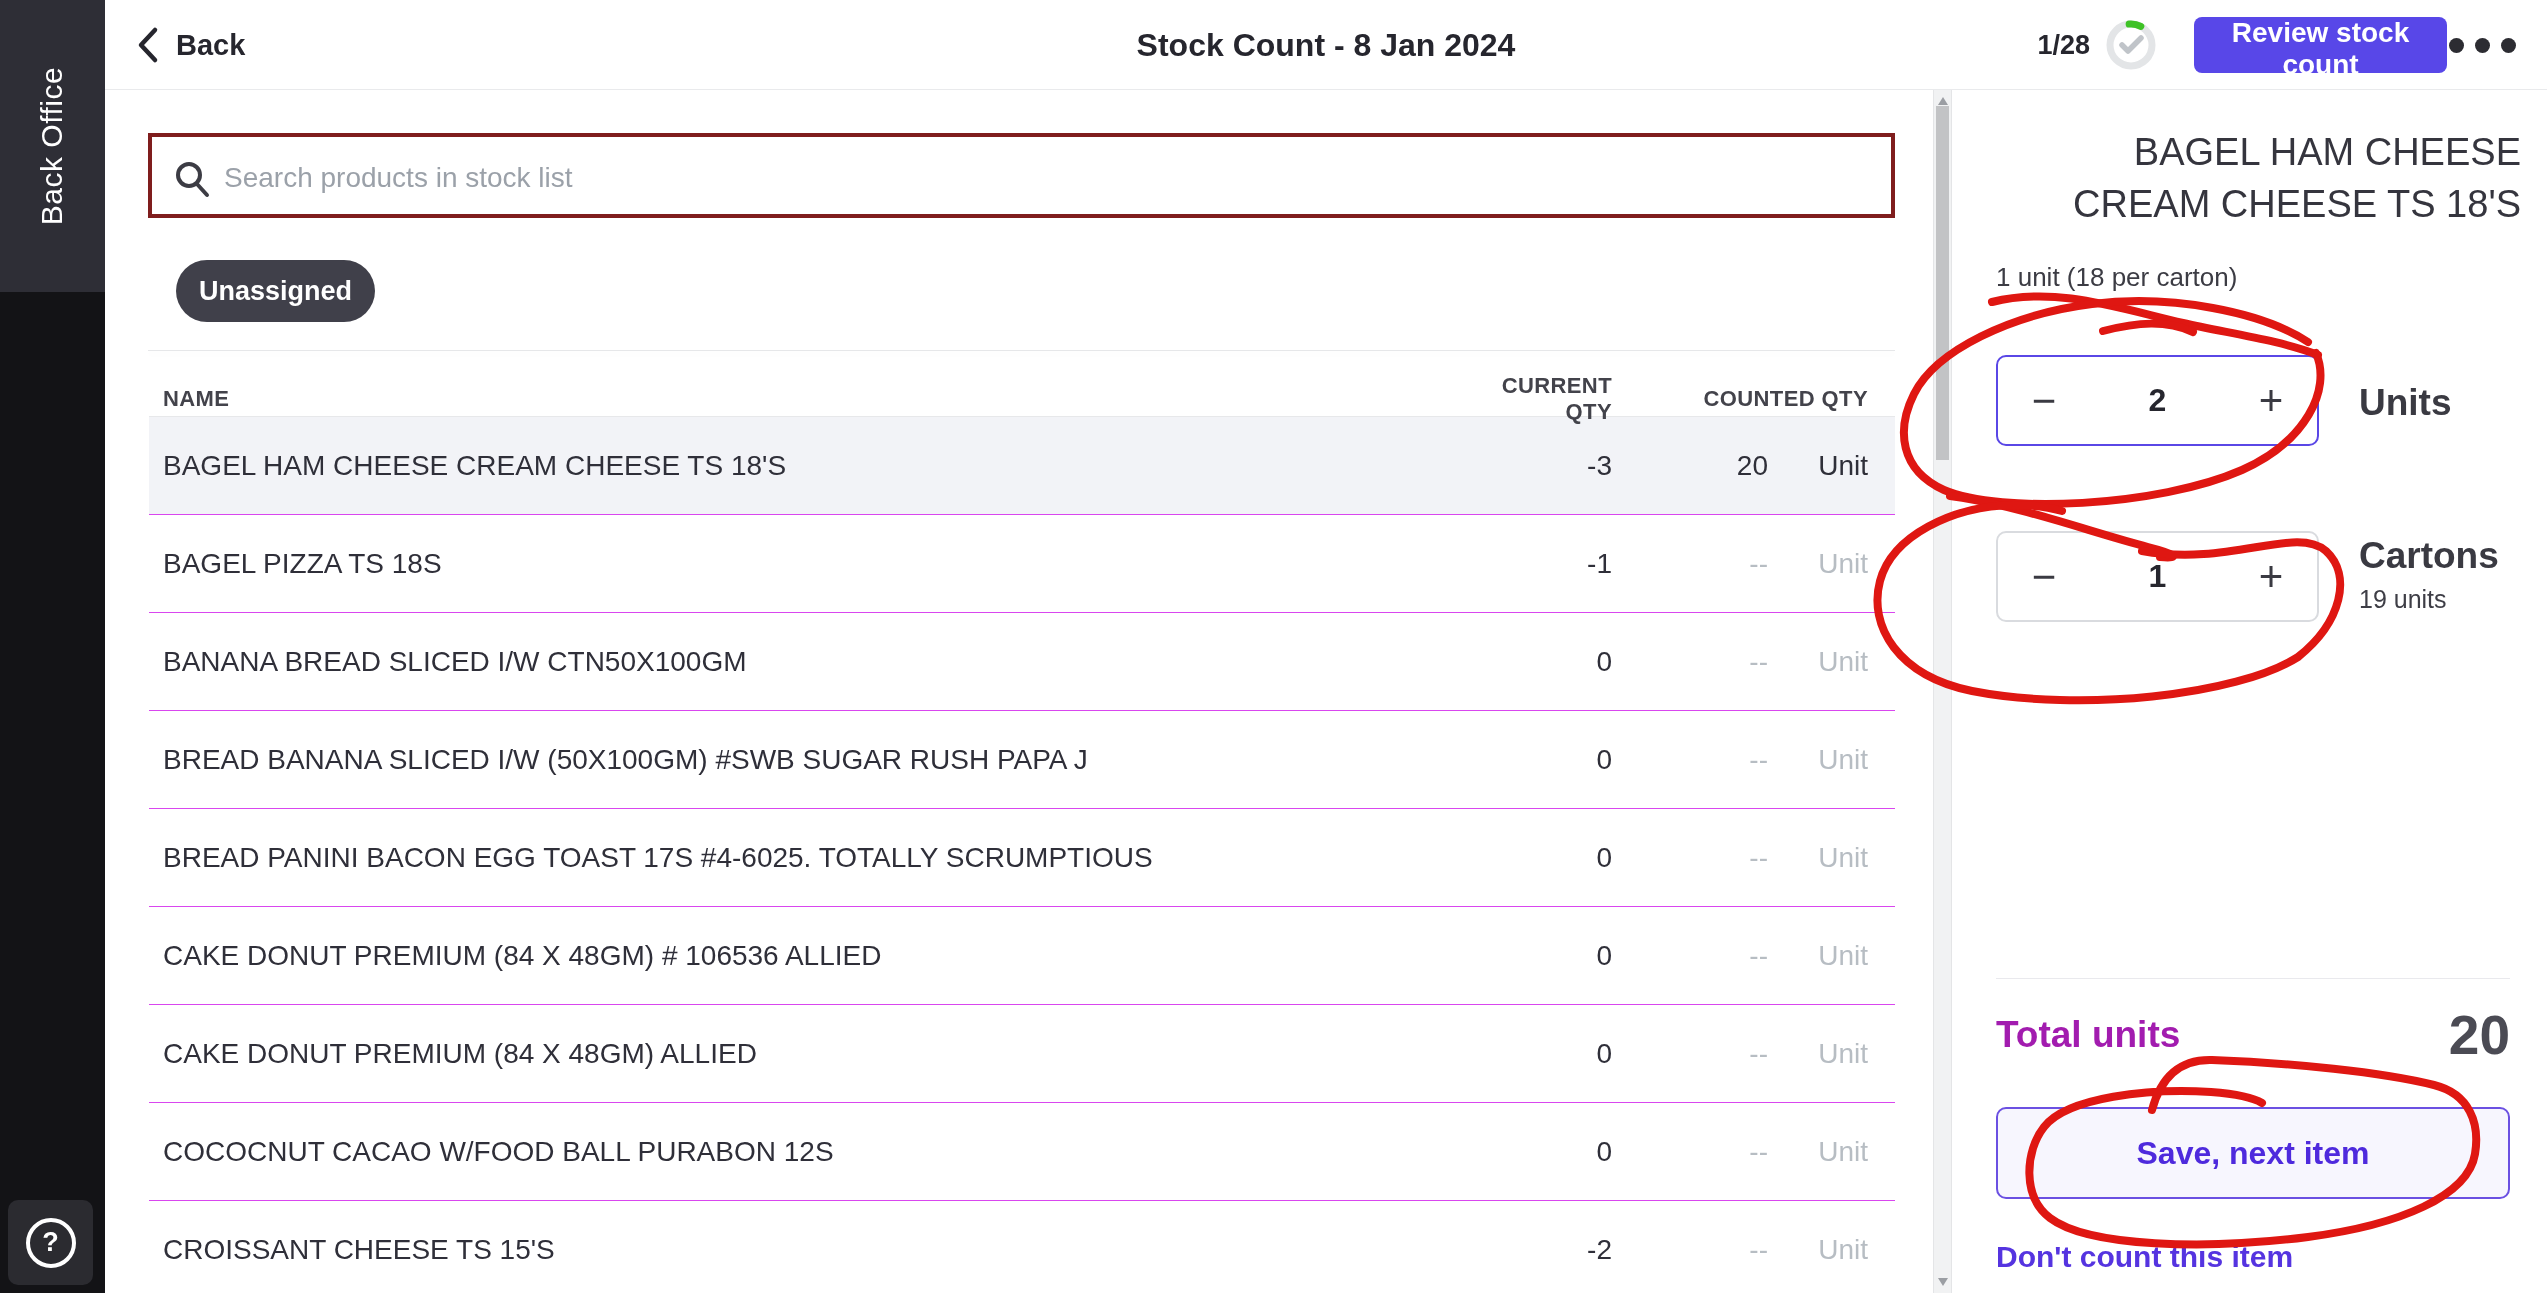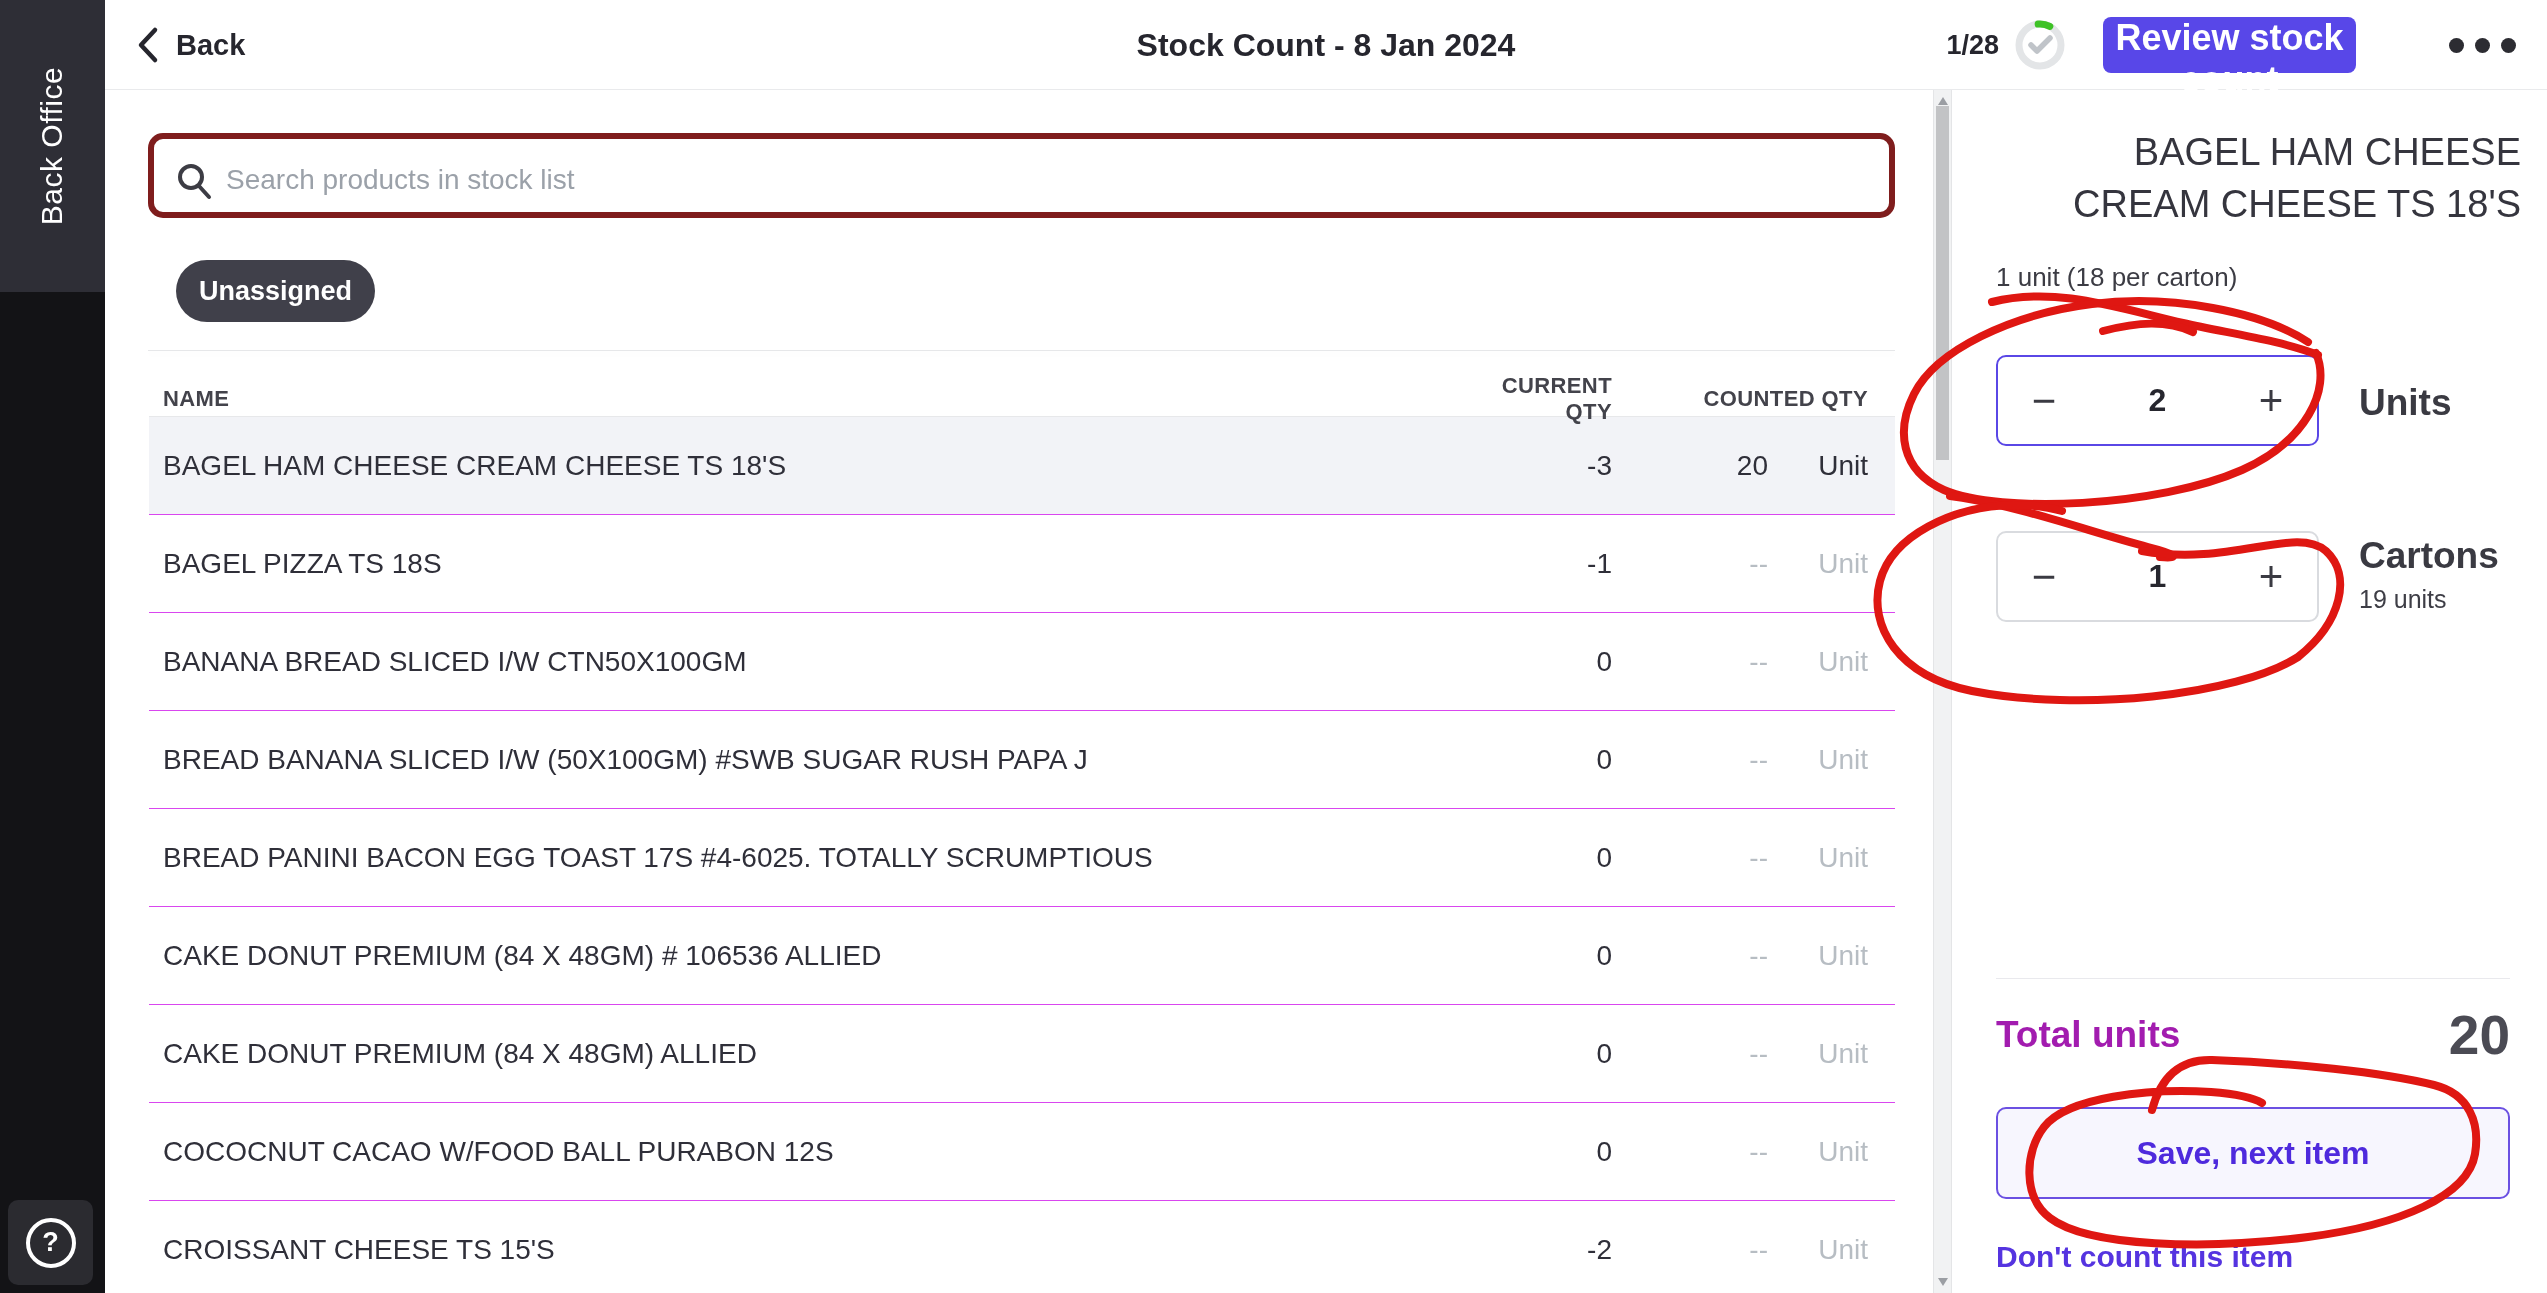--- a/index.html
+++ b/index.html
@@ -21,28 +21,28 @@
   .topbar { position:absolute; left:105px; top:0; width:2442px; height:90px; background:#fff;
             border-bottom:1px solid #e9eaec; z-index:4; }
   .back-button { position:absolute; left:32px; top:0; height:90px; display:flex; align-items:center; gap:17px; cursor:pointer; }
   .back-label { font-size:29px; font-weight:700; color:#26262e; }
   .page-title { position:absolute; left:0; right:0; top:0; height:90px; display:flex; align-items:center; justify-content:center;
                 font-size:32px; font-weight:700; color:#26262e; }
   .topbar-right { position:absolute; right:29px; top:0; height:90px; display:flex; align-items:center; }
   .progress-text { font-size:27px; font-weight:700; color:#26262e; margin-right:16px; }
   .progress-ring { margin-right:38px; }
   .review-btn { width:253px; height:56px; background:#5847e8; border:none; border-radius:8px;
-                color:#fff; font-family:inherit; font-size:36px; font-weight:700; cursor:pointer; margin-right:91px; }
+                color:#fff; font-family:inherit; font-size:28px; font-weight:700; cursor:pointer; }
   .overflow-btn { display:flex; gap:11px; cursor:pointer; padding:6px 2px; }
   .overflow-btn i { width:15px; height:15px; border-radius:50%; background:#2c2c32; }
 
   
   .main { position:absolute; left:105px; top:90px; width:1847px; height:1203px; background:#fff; }
   .search-box { position:absolute; left:43px; top:43px; width:1747px; height:85px;
-                border:6px solid #7f1d1d; border-radius:15px; background:#fff; }
+                border:4px solid #7f1d1d; border-radius:0; background:#fff; }
   .search-icon { position:absolute; left:22px; top:23px; }
   .search-input { position:absolute; left:72px; top:0; width:1650px; height:81px; border:none; outline:none;
                   font-family:inherit; font-size:28px; color:#26262e; background:transparent; }
   .search-input::placeholder { color:#9ba1a9; }
   .pill { position:absolute; left:71px; top:170px; width:199px; height:62px; border-radius:31px; background:#40404a;
           color:#fff; font-size:27px; font-weight:700; display:flex; align-items:center; justify-content:center; cursor:pointer; }
   .section-divider { position:absolute; left:43px; top:260px; width:1747px; height:1px; background:#e6e7e9;
                      box-shadow:0 3px 6px rgba(35,38,59,.06); }
 
   .table { position:absolute; left:44px; top:283px; width:1746px; }

